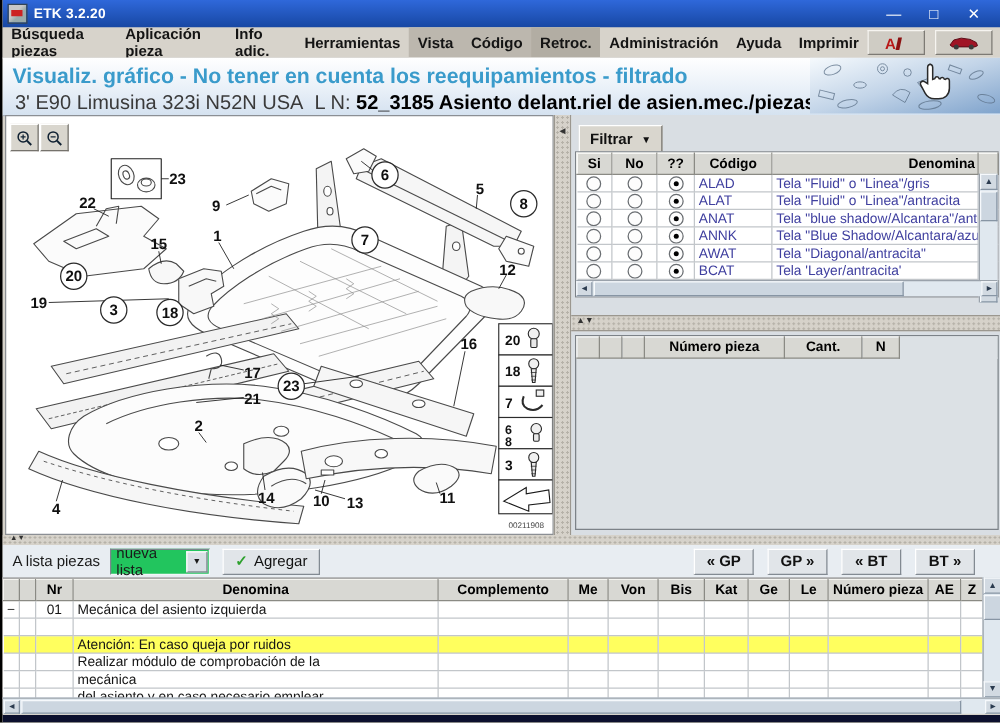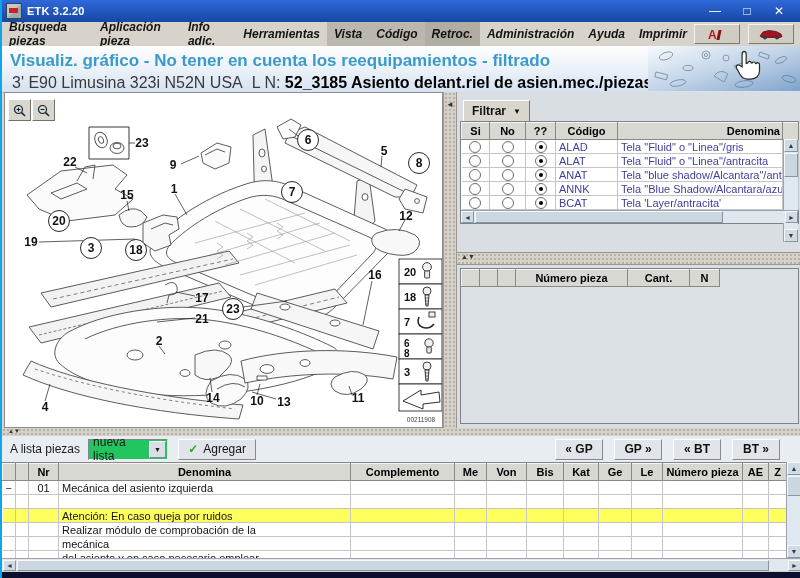--- a/index.html
+++ b/index.html
@@ -1,31 +1,31 @@
 <!DOCTYPE html>
 <html><head>
 <meta charset="utf-8">
 <style>
   html,body{margin:0;padding:0;background:#6a6a6a;}
   #app{position:relative;width:800px;height:578px;background:#d6d3cb;
        font-family:"Liberation Sans",sans-serif;overflow:hidden;
-       border-left:2px solid #0ea5e9;box-sizing:border-box;}
+       border-left:2px solid #000000;box-sizing:border-box;}
   
   .titlebar{position:absolute;left:0;top:0;width:100%;height:22px;
     background:linear-gradient(180deg,#2f68da,#1747a3);display:flex;align-items:center;color:#fff;}
   .appicon{width:14px;height:14px;margin:0 5px 0 4px;background:
     linear-gradient(135deg,#c8c8c8 40%,#9aa 60%);border:1px solid #345;position:relative;}
   .appicon::after{content:"";position:absolute;left:2px;top:4px;width:9px;height:5px;background:#c22;}
   .wtitle{font-size:11px;font-weight:bold;letter-spacing:.2px;}
   .wbtns{margin-left:auto;display:flex;gap:14px;padding-right:12px;font-size:12px;}
   .wbtn{width:18px;text-align:center;cursor:default;}
   
   .menubar{position:absolute;left:0;top:22px;width:100%;height:24px;background:#d7d3cb;
     border-bottom:1px solid #97938b;display:flex;align-items:stretch;font-size:12px;font-weight:bold;color:#141414;}
-  .mitem{padding:0 7px;display:flex;align-items:center;font-style:italic;}
+  .mitem{padding:0 7px;display:flex;align-items:center;}
   .mgroup{display:flex;background:#bcb7ae;}
   .mgroup .mitem:last-child{background:#b2ada3;}
   .menu-icons{margin-left:auto;display:flex;gap:8px;align-items:center;padding-right:6px;}
   .icbtn{width:44px;height:18px;background:#cfccc4;border:1px solid;border-color:#f6f4f0 #7d7a74 #7d7a74 #f6f4f0;
     display:flex;align-items:center;justify-content:center;}
   
   .headerband{position:absolute;left:0;top:46px;width:100%;height:46px;
     background:linear-gradient(180deg,#ffffff 0%,#e9f0f8 55%,#d5e2f0 100%);
     border-bottom:1px solid #a8b2bf;}
   .htitle{position:absolute;left:8px;top:5px;font-size:17px;font-weight:bold;color:#3a9bcb;}
@@ -394,20 +394,28 @@
               <td class="rcell"><span class="radio"></span></td>
               <td class="rcell"><span class="radio sel"></span></td>
               <td class="code">ANNK</td>
               <td class="den">Tela "Blue Shadow/Alcantara/azul a</td>
               <td></td>
             </tr>
             <tr>
               <td class="rcell"><span class="radio"></span></td>
               <td class="rcell"><span class="radio"></span></td>
               <td class="rcell"><span class="radio sel"></span></td>
+              <td class="code">AWAT</td>
+              <td class="den">Tela "Diagonal/antracita"</td>
+              <td></td>
+            </tr>
+            <tr>
+              <td class="rcell"><span class="radio"></span></td>
+              <td class="rcell"><span class="radio"></span></td>
+              <td class="rcell"><span class="radio sel"></span></td>
               <td class="code">BCAT</td>
               <td class="den">Tela 'Layer/antracita'</td>
               <td></td>
             </tr>
           </tbody>
       </table>
 
       <div class="sbv" style="right:0;top:17px;height:103px;">
         <div class="sbb" style="left:0;top:0;width:14px;height:13px;">▲</div>
         <div class="sbt" style="left:0;top:14px;width:14px;height:24px;"></div>

